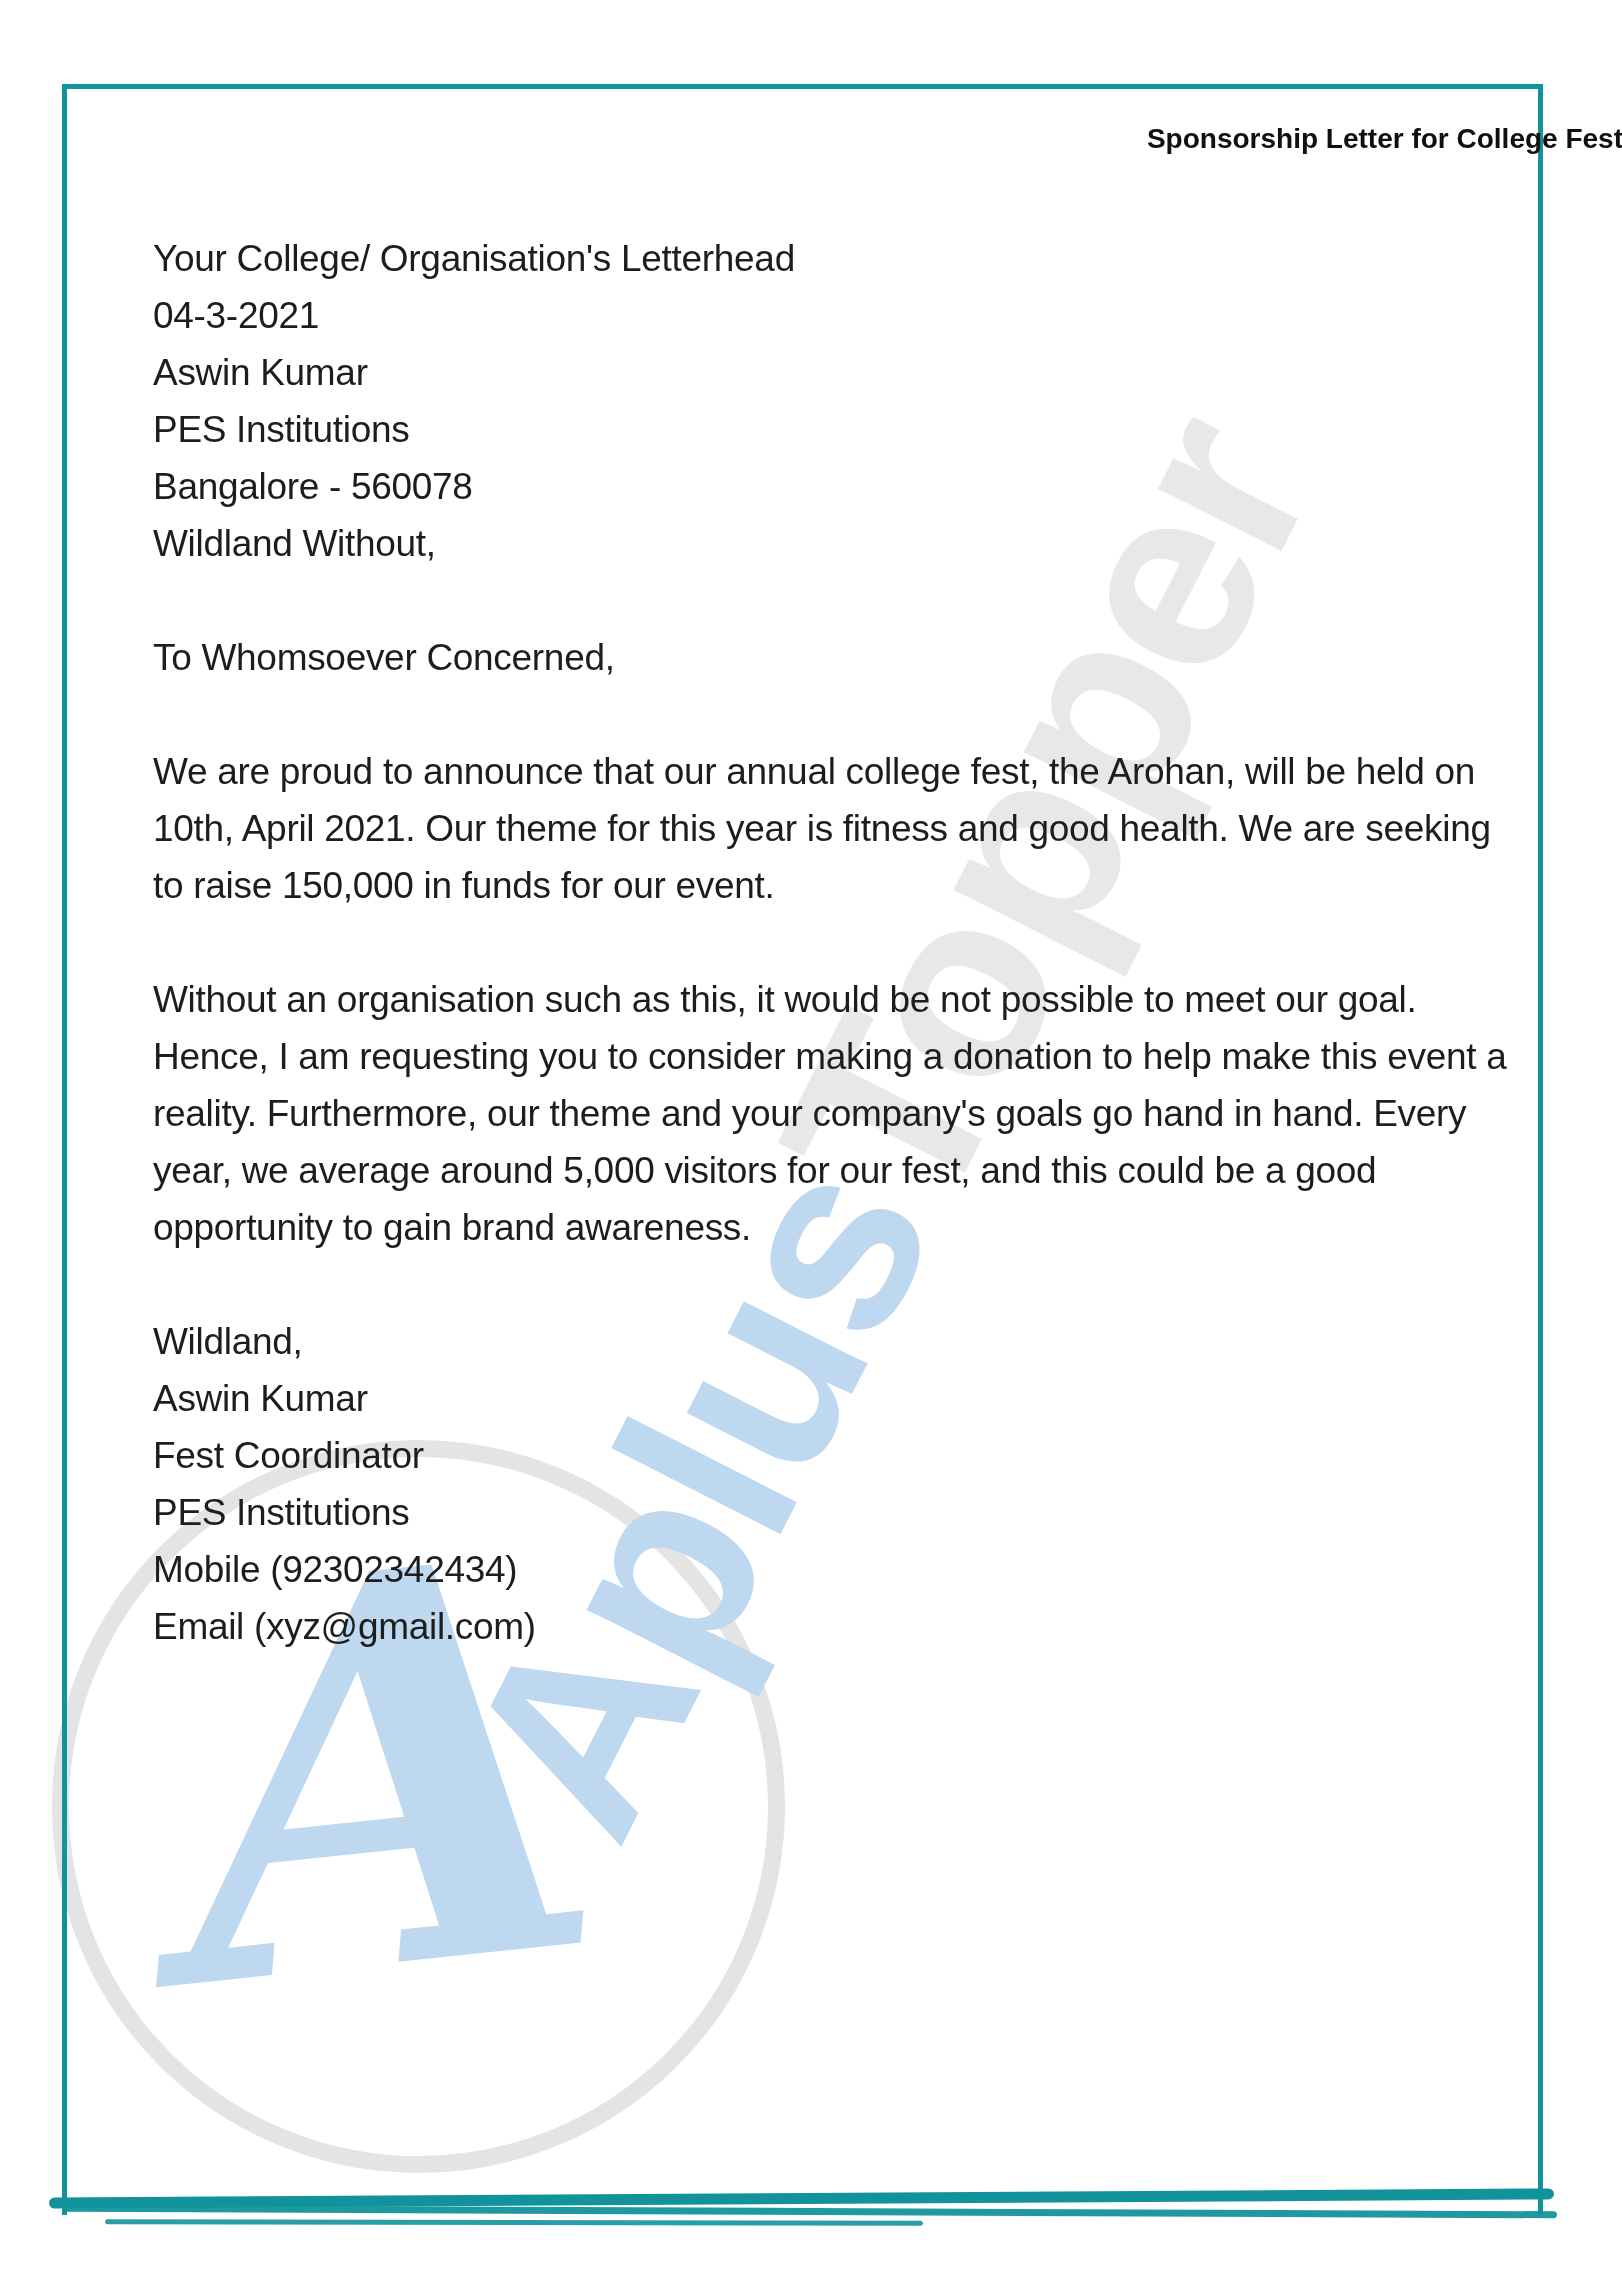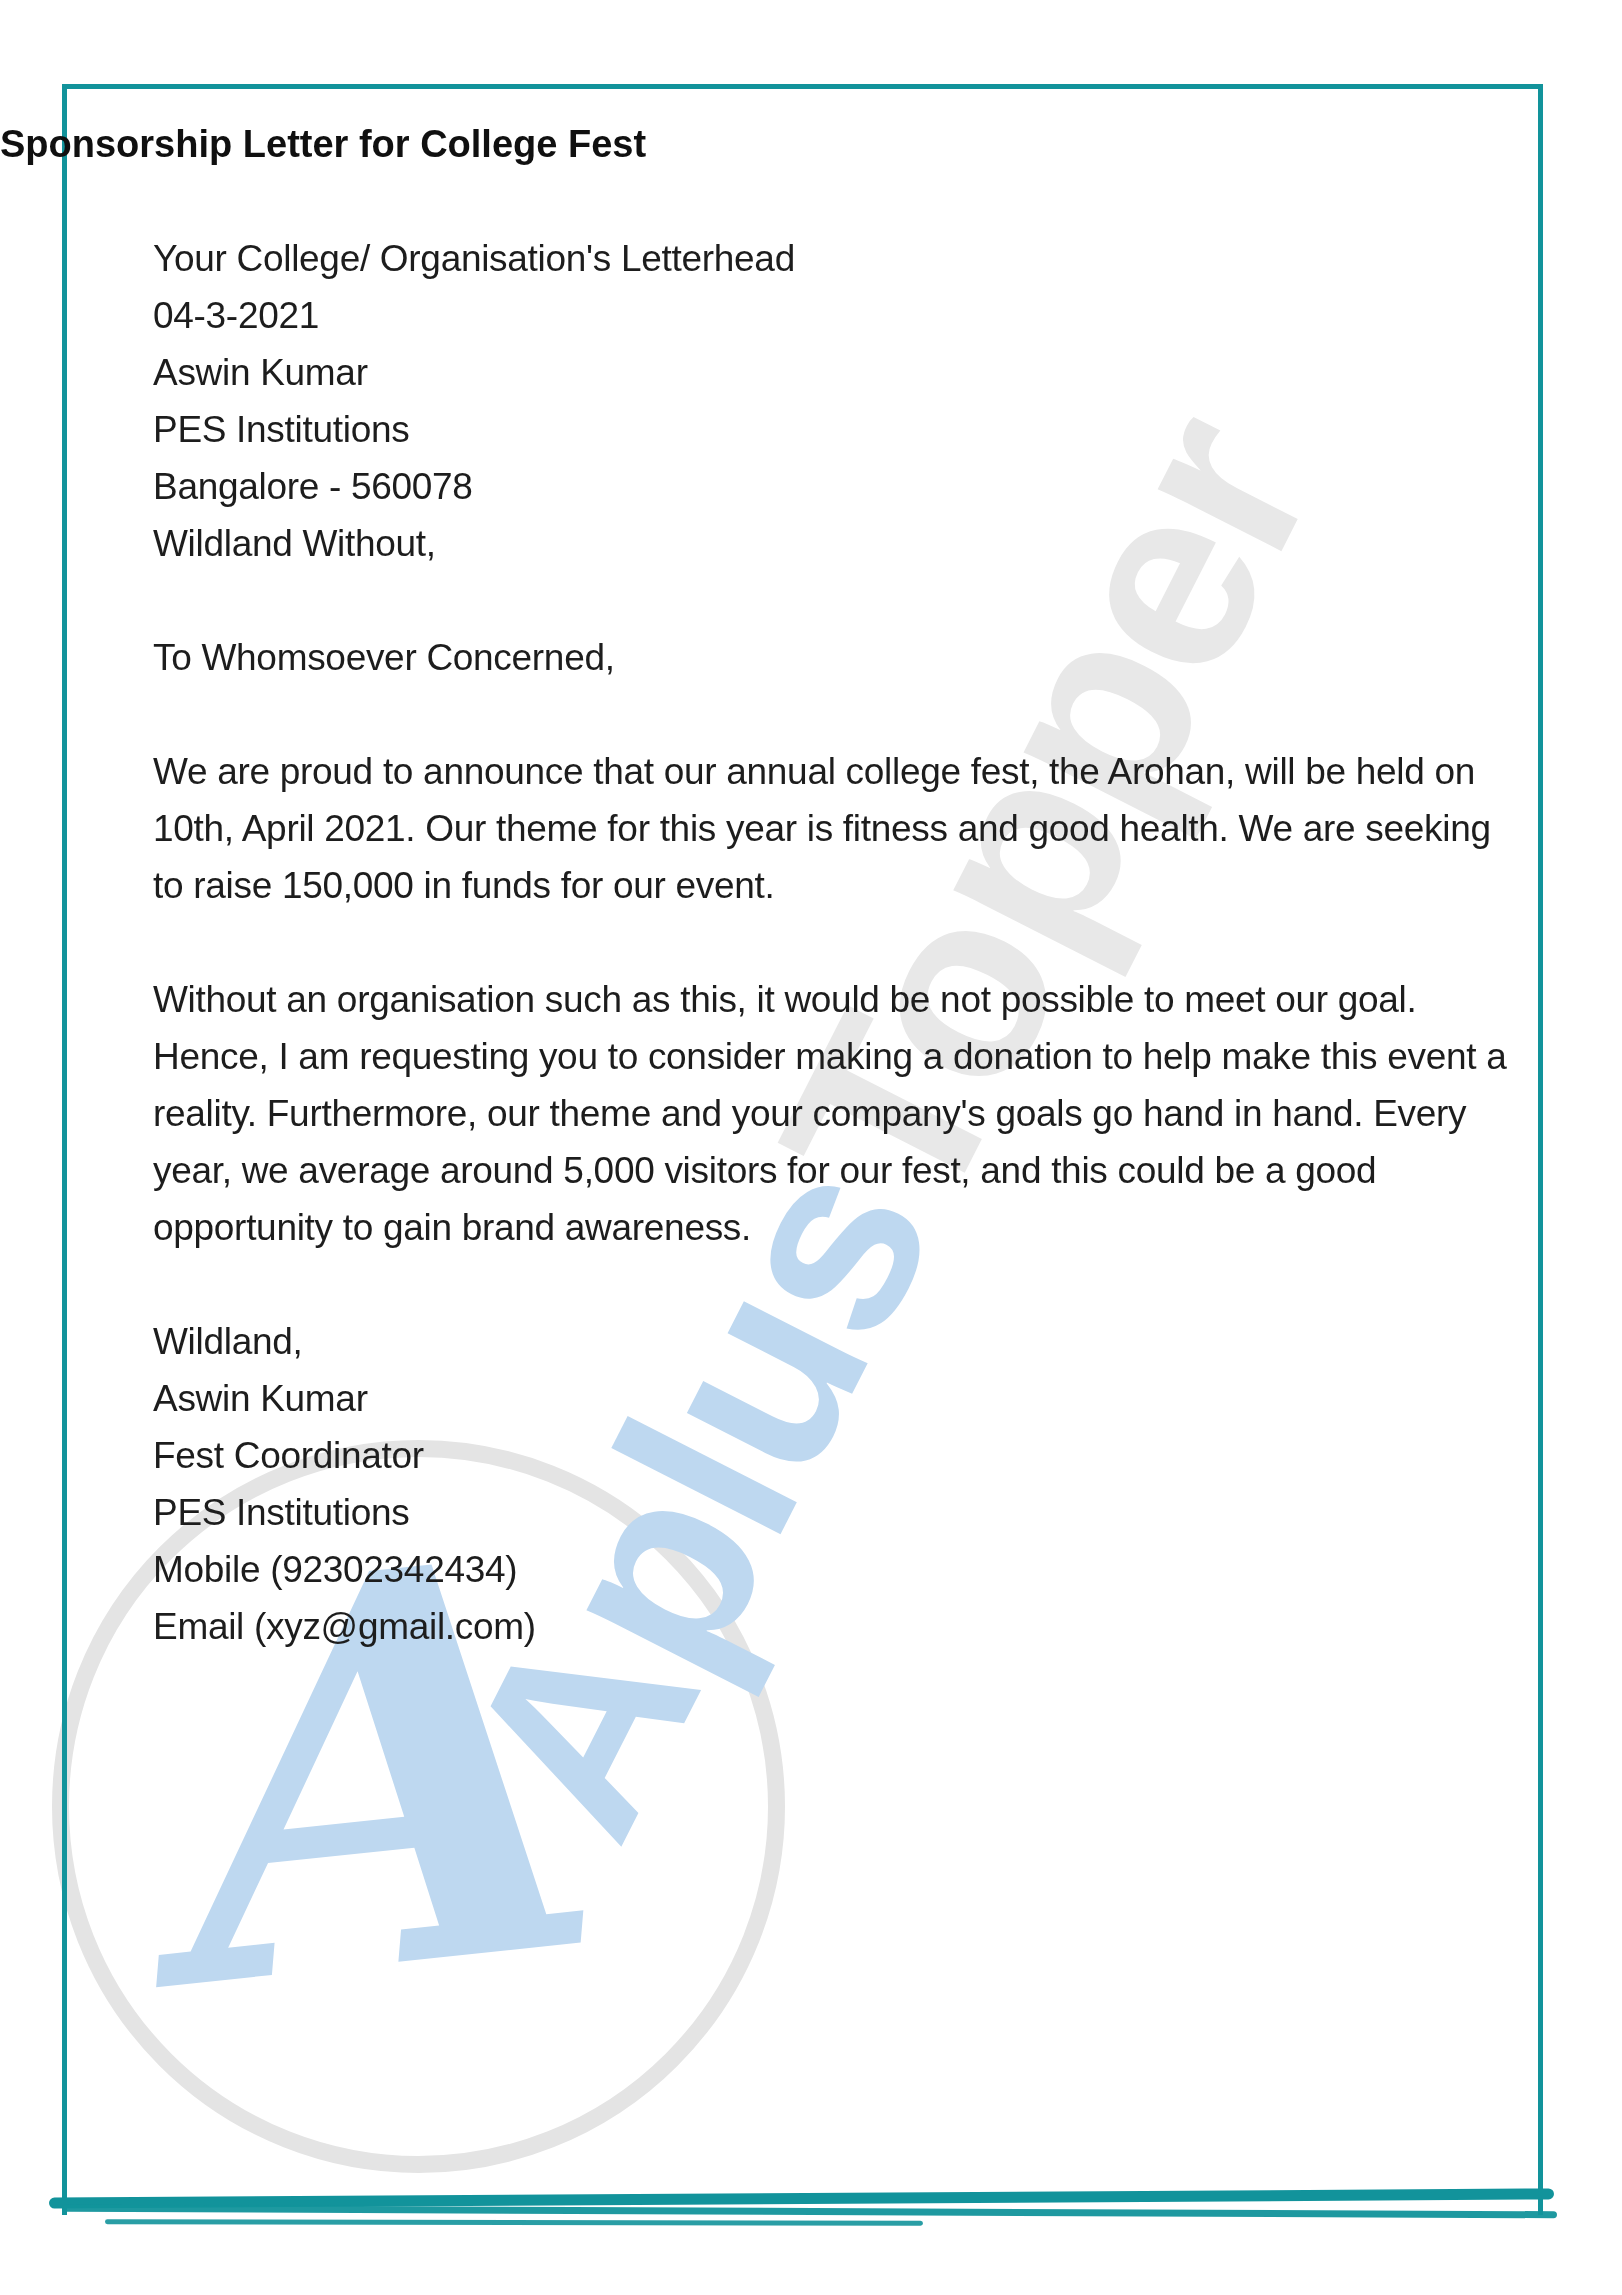--- a/index.html
+++ b/index.html
@@ -102,22 +102,22 @@
     opacity: 0.9;
   }
 
   
   .title {
     position: absolute;
     left: 0;
     right: 0;
     top: 123px;
     margin: 0;
-    text-align: left;
-    font-size: 38px;
+    text-align: right;
+    font-size: 28px;
     font-weight: bold;
     color: #101010;
     z-index: 3;
   }
   .content {
     position: absolute;
     left: 116px;
     top: 230px;
     width: 1368px;
     font-size: 37px;

